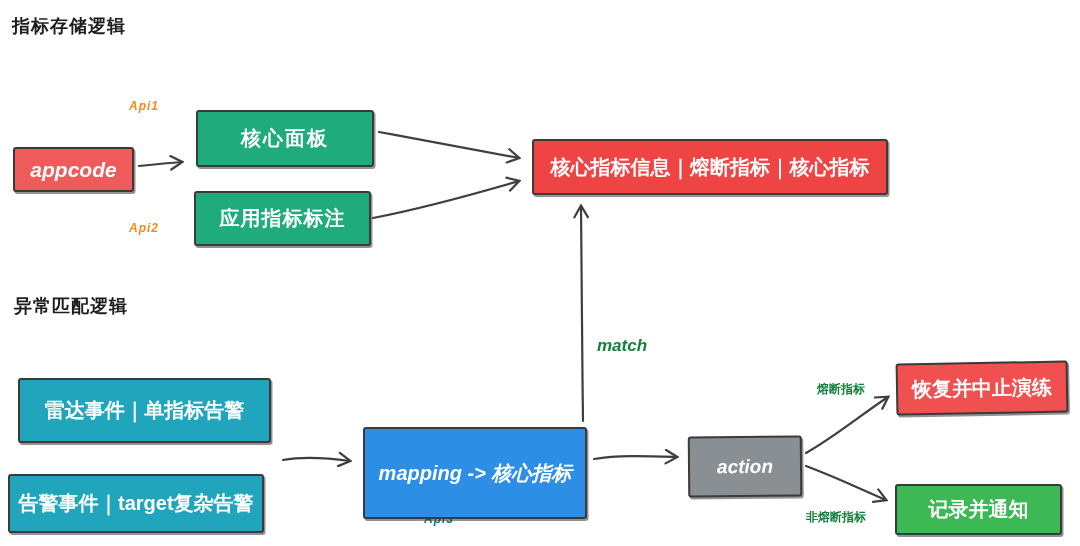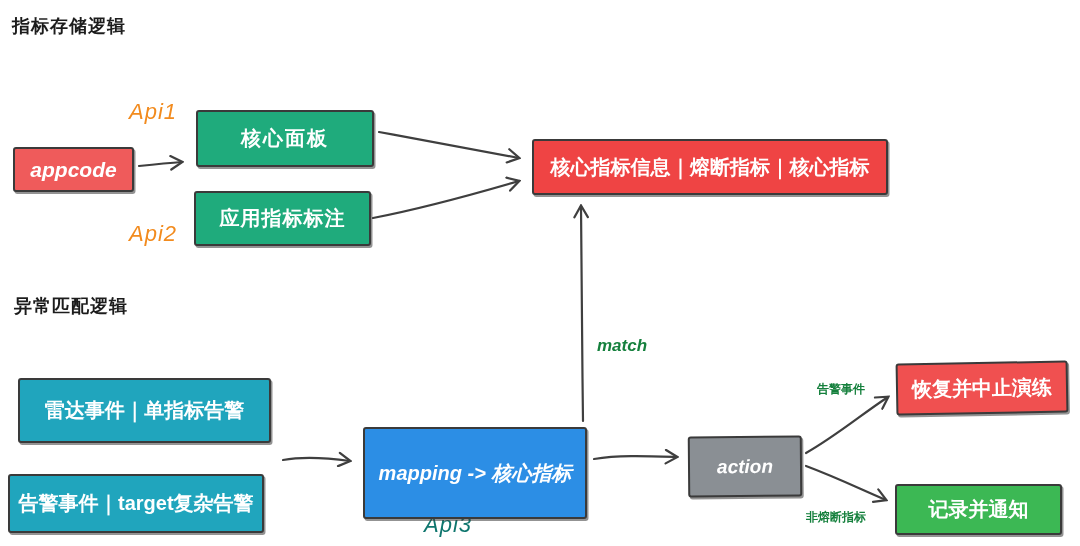--- a/index.html
+++ b/index.html
@@ -11,21 +11,21 @@
     position:absolute;font-size:18px;font-weight:600;color:#1c1c1c;letter-spacing:1px;
   }
   .node{
     position:absolute;display:flex;align-items:center;justify-content:center;
     border:2.5px solid #3a3a3a;border-radius:3px;color:#fff;font-weight:bold;
     box-shadow:1.5px 2px 0 0 rgba(58,58,58,.55);box-sizing:border-box;
     white-space:nowrap;
   }
   .hand{font-style:italic;}
   .api-label{
-    position:absolute;font-size:22px;font-weight:normal;font-style:italic;letter-spacing:1px;
+    position:absolute;font-size:12px;font-weight:bold;font-style:italic;letter-spacing:1px;
   }
   .edge-label{position:absolute;color:#15803d;}
   .edge-label.small{font-size:12px;font-weight:600;}
   .edge-label.hand{font-size:17px;font-weight:bold;}
   svg.arrows{position:absolute;left:0;top:0;width:1080px;height:546px;pointer-events:none;}
 
   
   #n-appcode        {left:13px;  top:147px; width:121px; height:45px; font-size:21px;}
   #n-core-panel     {left:196px; top:110px; width:178px; height:57px; font-size:20px; letter-spacing:2px;}
   #n-app-mark       {left:194px; top:191px; width:177px; height:55px; font-size:20px; letter-spacing:1px;}
@@ -70,21 +70,21 @@
       <path d="M373,218 C420,209 478,193 519,181" marker-end="url(#ah)"></path>
       <path d="M283,460 C305,456 328,458 350,461" marker-end="url(#ah)"></path>
       <path d="M594,459 C618,455 645,456 677,457" marker-end="url(#ah)"></path>
       <path d="M583,421 C582,350 582,280 581,206" marker-end="url(#ah)"></path>
       <path d="M806,453 C836,436 862,414 888,397" marker-end="url(#ah)"></path>
       <path d="M806,466 C838,478 860,489 886,500" marker-end="url(#ah)"></path>
     </g>
   </svg>
 
   <div class="edge-label hand" id="l-match">match</div>
-  <div class="edge-label small" id="l-fuse">告警事件</div>
+  <div class="edge-label small" id="l-fuse">熔断指标</div>
   <div class="edge-label small" id="l-nonfuse">非熔断指标</div>
 
   <div class="node" id="n-core-panel" style="background: rgb(31, 171, 124);">核心面板</div>
 
   <div class="node hand" id="n-appcode" style="background: rgb(239, 91, 91);">appcode</div>
 
   <div class="node" id="n-app-mark" style="background: rgb(31, 171, 124);">应用指标标注</div>
 
   <div class="node" id="n-core-info" style="background: #ef4444;">核心指标信息｜熔断指标｜核心指标</div>
 

